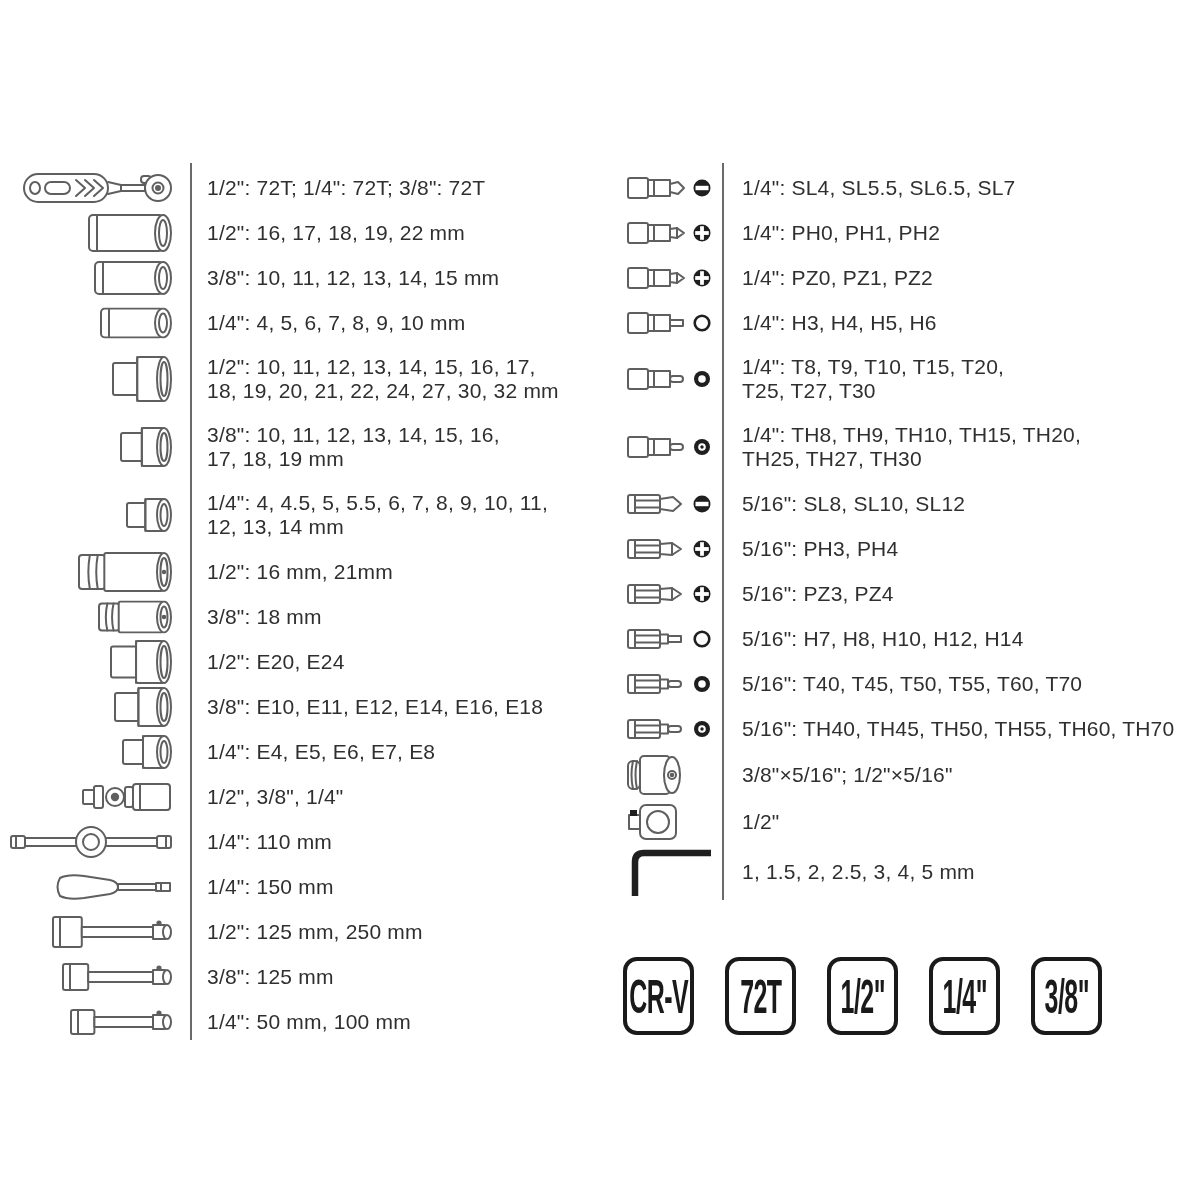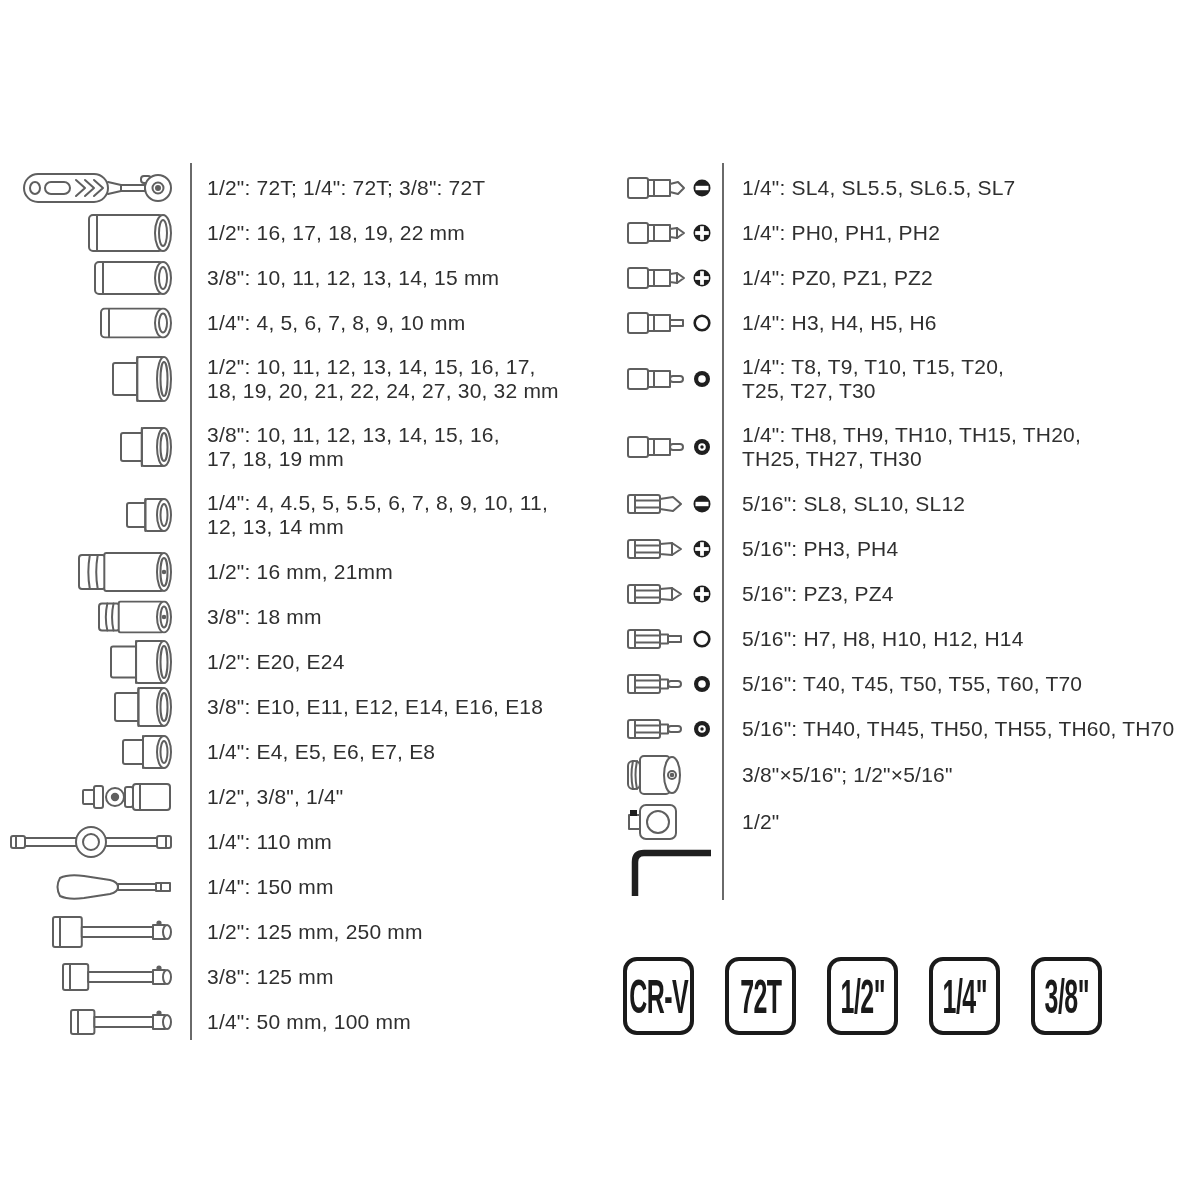--- a/index.html
+++ b/index.html
@@ -453,20 +453,21 @@
             </g>
           </svg></div>
         <div class="spec" style="left: 742px; width: 452px; color: rgb(47, 47, 47);">1/2"</div>
       </div>
       <div class="row" style="top: 844px; height: 56px;">
         <div class="icon" style="left: 627px;"><svg width="86" height="52" viewBox="0 0 86 52">
             <g fill="#fff" stroke="#5f5f5f" stroke-width="2" stroke-linejoin="round" stroke-linecap="round">
               <path d="M8,50 L8,16 Q8,7 17,7 L84,7" fill="none" stroke="#1f1f1f" stroke-width="6.5" stroke-linecap="butt"></path>
             </g>
           </svg></div>
+        <div class="spec" style="left: 742px; width: 452px; color: rgb(47, 47, 47);">1, 1.5, 2, 2.5, 3, 4, 5 mm</div>
       </div>
     </div>
   <div id="badges">
     <div class="badge" style="left: 623px; top: 957px; width: 71px; height: 78px; border: 4px solid rgb(26, 26, 26); border-radius: 14px;">
         <span style="color: rgb(26, 26, 26);">CR-V</span>
       </div>
     <div class="badge" style="left: 725px; top: 957px; width: 71px; height: 78px; border: 4px solid rgb(26, 26, 26); border-radius: 14px;">
         <span style="color: rgb(26, 26, 26);">72T</span>
       </div>
     <div class="badge" style="left: 827px; top: 957px; width: 71px; height: 78px; border: 4px solid rgb(26, 26, 26); border-radius: 14px;">

